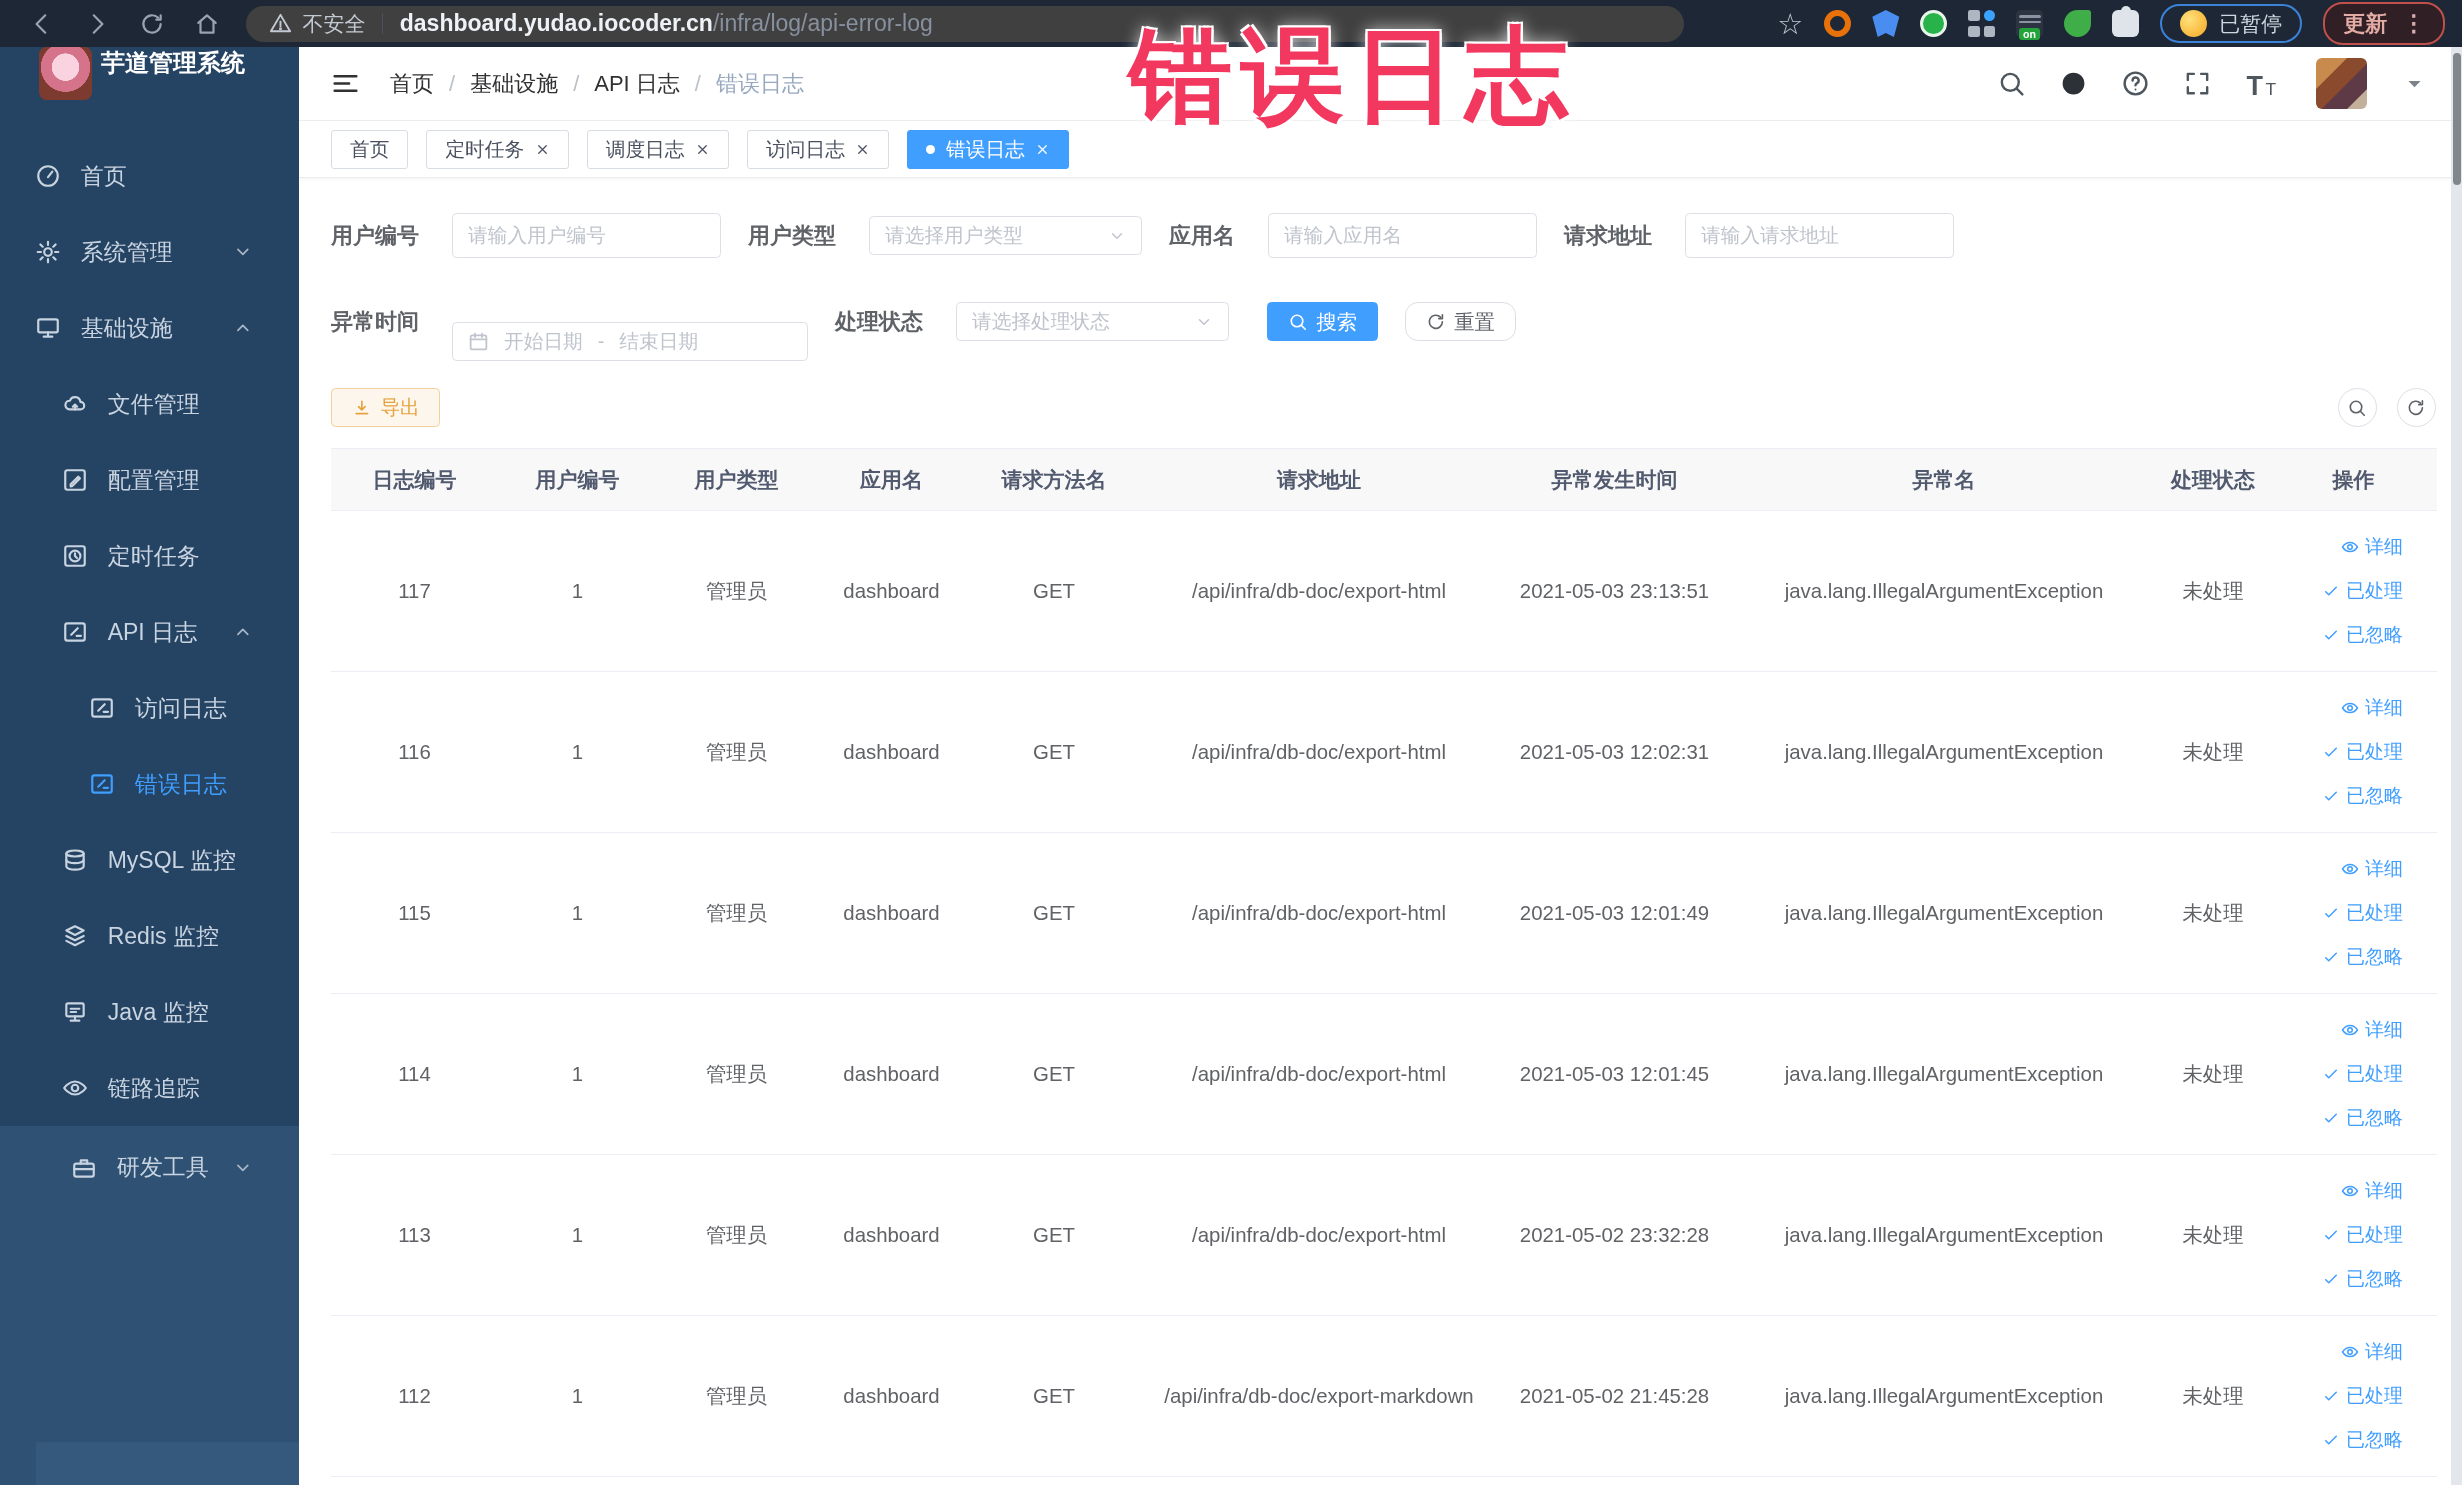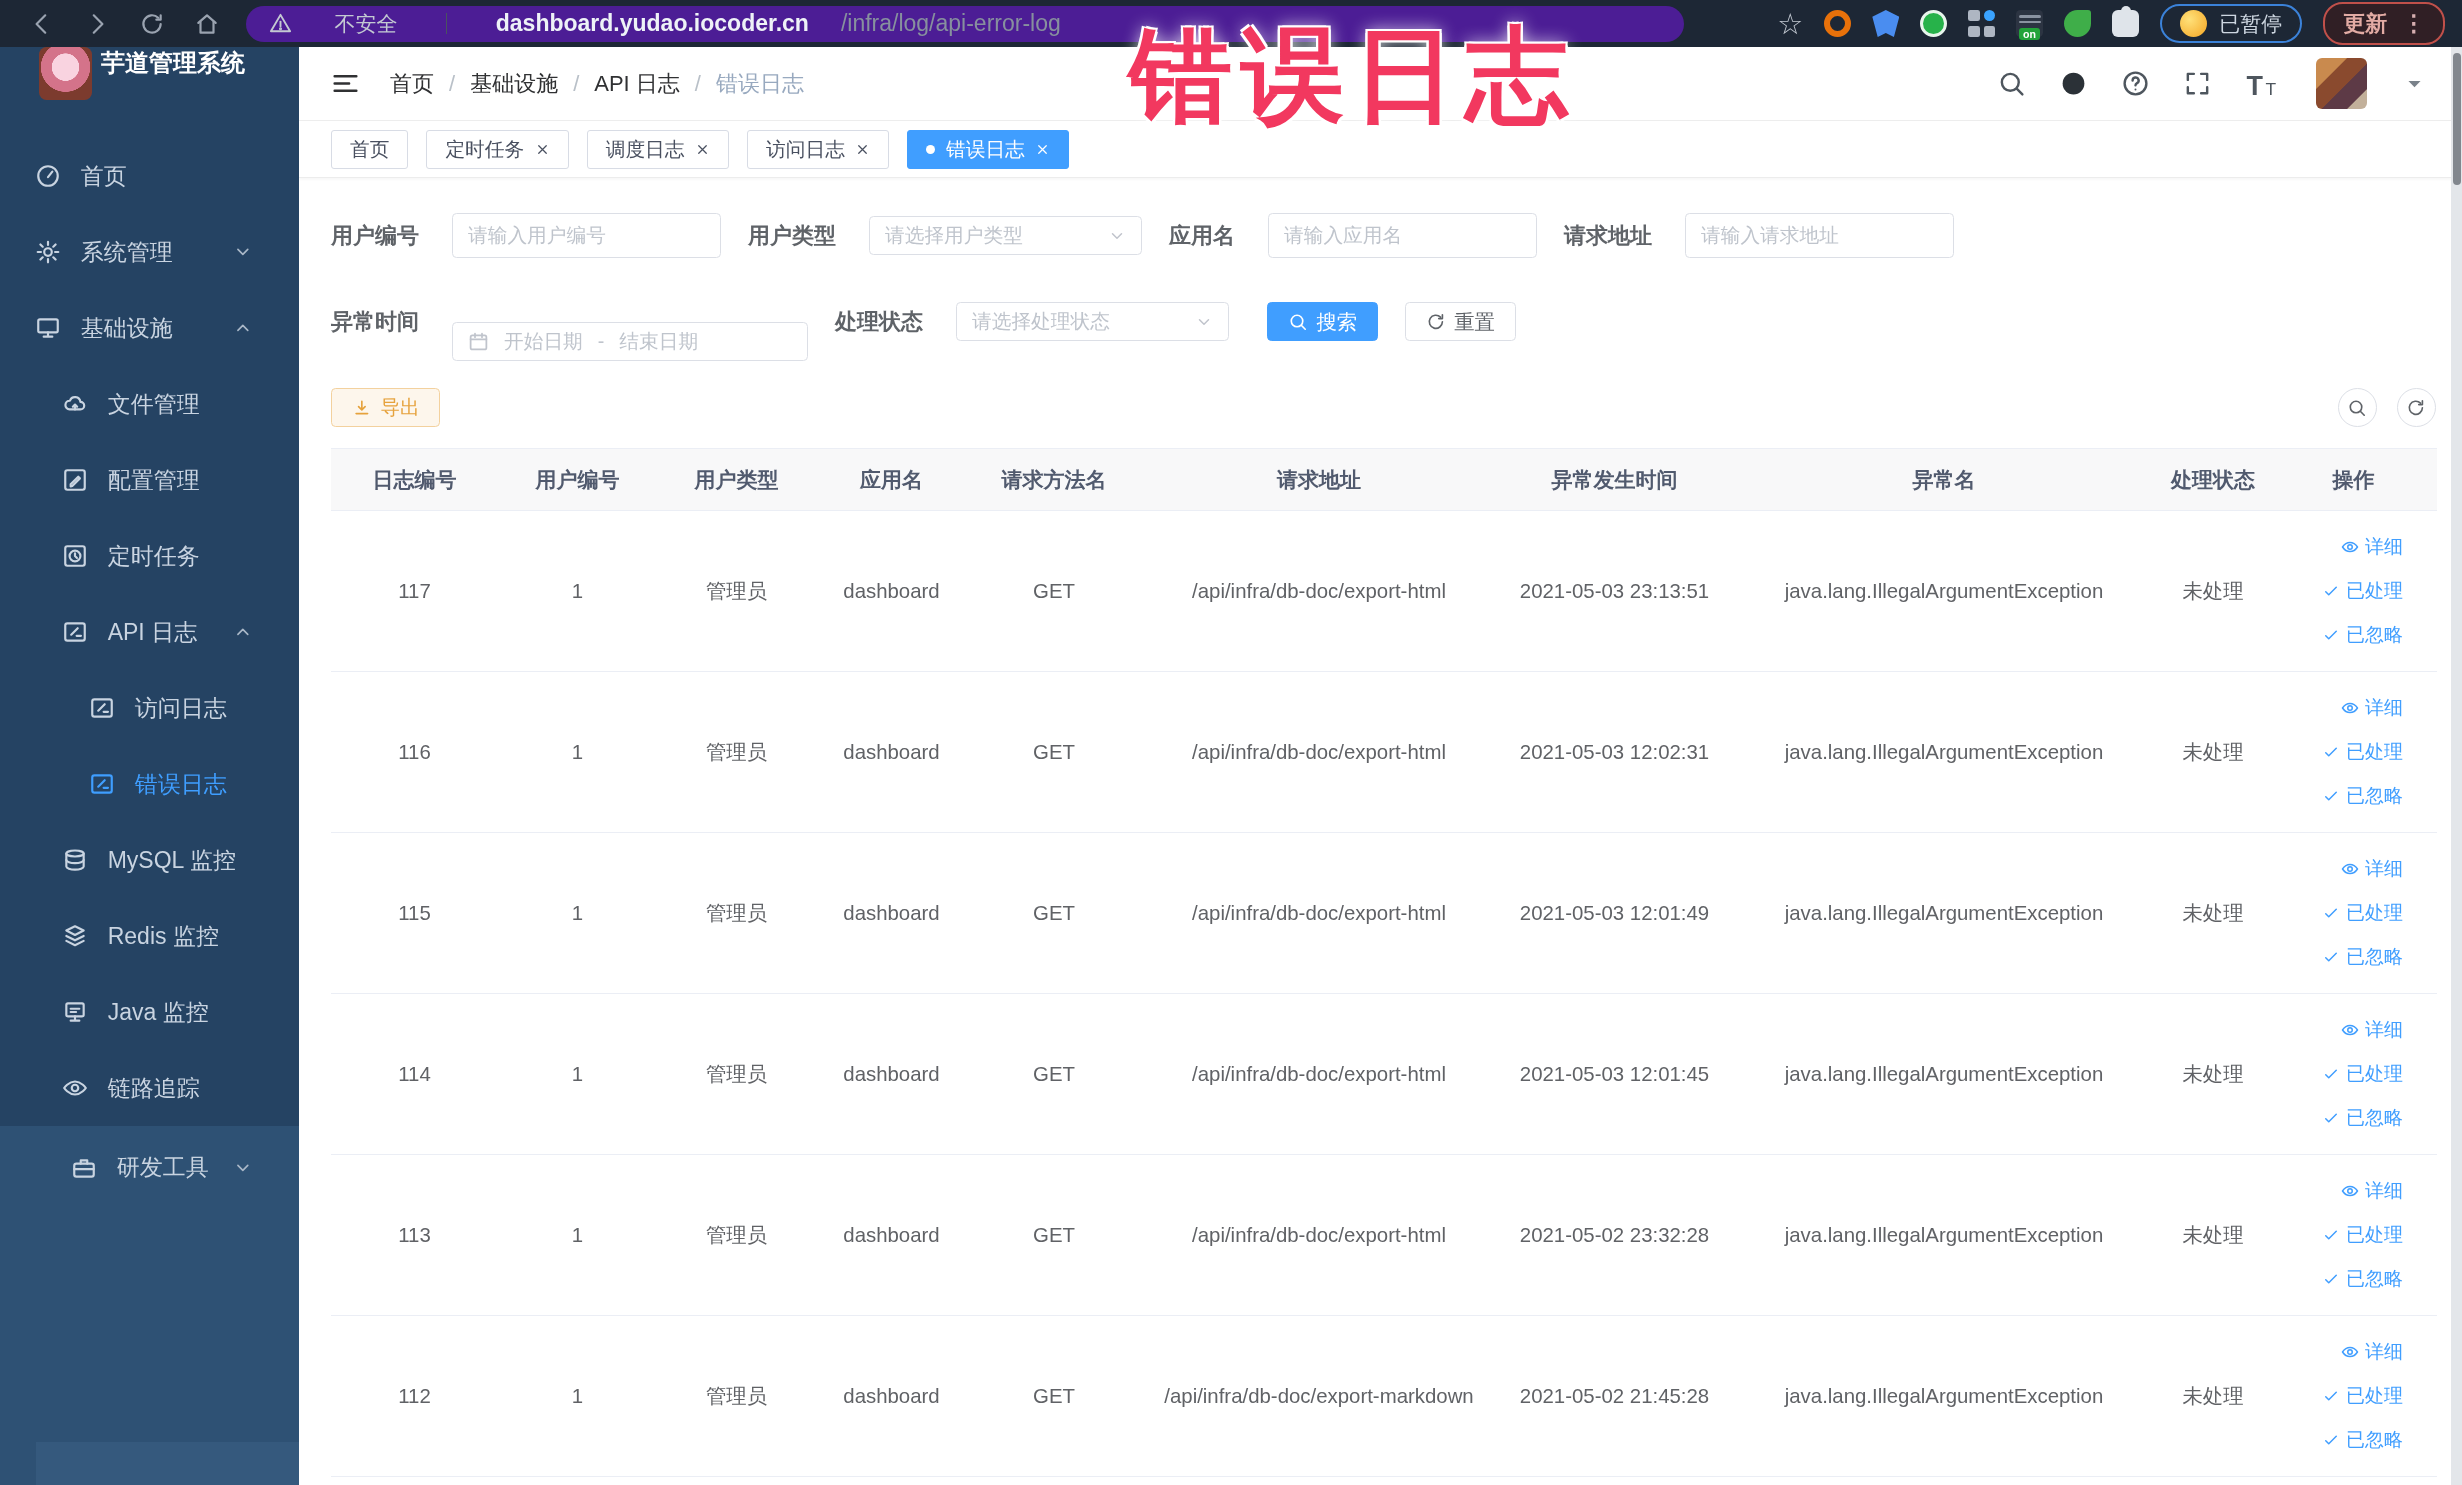--- a/index.html
+++ b/index.html
@@ -5,22 +5,22 @@
   html,body{margin:0;padding:0;width:2462px;height:1486px;overflow:hidden;
     font-family:"Liberation Sans", sans-serif;background:#fff;}
   .ic{display:inline-flex;align-items:center;justify-content:center;}
   .ic svg{width:1em;height:1em;fill:none;stroke:currentColor;stroke-width:2;
     stroke-linecap:round;stroke-linejoin:round;}
 
   
   .browser-bar{height:47px;background:#1d2735;display:flex;align-items:center;
     color:#9aa3b0;position:relative;z-index:5;}
   .nav-ic{font-size:26px;margin-left:29px;color:#9aa3b0;cursor:pointer;}
-  .addr{display:flex;align-items:center;background:#4c1d95;border-radius:22px;
-    height:36px;margin-left:26px;padding:0 23px;width:1438px;box-sizing:border-box;gap:32px;}
+  .addr{display:flex;align-items:center;background:#404040;border-radius:22px;
+    height:36px;margin-left:26px;padding:0 23px;width:1438px;box-sizing:border-box;}
   .addr .warn{font-size:23px;color:#c3c9d2;margin-right:10.6px;}
   .addr .sec{font-size:21px;color:#c3c9d2;}
   .addr .divider{width:0.8px;height:21px;background:#4a5260;margin:0 16.7px;}
   .addr .domain{font-size:23px;font-weight:bold;color:#eef2f7;}
   .addr .path{font-size:23px;color:#87909e;}
   .ext{margin-left:auto;display:flex;align-items:center;gap:21px;padding-right:16.7px;}
   .star{font-size:29px;color:#c3c9d2;cursor:pointer;}
   .xi{width:27px;height:27px;cursor:pointer;}
   .x-orange{border-radius:50%;border:6.8px solid #e8710a;box-sizing:border-box;}
   .x-shield{background:#4a8df0;clip-path:polygon(50% 0,100% 25%,80% 100%,50% 85%,20% 100%,0 25%);}
@@ -100,21 +100,21 @@
     align-items:center;justify-content:space-between;padding:0 15px;color:#bfc4cc;font-size:19.7px;
     box-sizing:border-box;cursor:pointer;background:#fff;}
   .f-select .chev{color:#c0c4cc;font-size:18px;}
   .f-range{width:356px;height:39px;border:0.8px solid #dcdfe6;border-radius:4.5px;display:flex;
     align-items:center;gap:15px;padding:0 15px;color:#bfc4cc;font-size:19.7px;box-sizing:border-box;cursor:text;margin-top:40px;}
   .f-range .cal{font-size:21px;color:#c0c4cc;}
   .btn{height:39px;border-radius:4.5px;font-size:20.4px;display:flex;align-items:center;gap:9px;
     padding:0 19.7px;border:0.8px solid #dcdfe6;background:#fff;color:#5f6368;cursor:pointer;font-family:inherit;}
   .btn .ic{font-size:19.7px;}
   .btn-primary{background:#409eff;border-color:#409eff;color:#fff;margin-left:38px;}
-  .btn-reset{margin-left:27px;}
+  .btn-reset{margin-left:27px;border-radius:13px;}
 
   .toolbar{display:flex;align-items:center;margin-bottom:21px;}
   .btn-export{height:39px;padding:0 19.7px;border:0.8px solid #f3d19e;background:#fdf6ec;color:#e6a23c;
     border-radius:4.5px;font-size:19.7px;display:flex;gap:9px;align-items:center;cursor:pointer;font-family:inherit;}
   .btn-export .ic{font-size:19.7px;}
   .toolbar .spacer{flex:1;}
   .circle-btn{width:39px;height:39px;border-radius:50%;border:0.8px solid #dcdfe6;background:#fff;
     color:#5f6368;display:flex;align-items:center;justify-content:center;margin-left:19.7px;cursor:pointer;}
   .circle-btn .ic{font-size:19.7px;}
 

